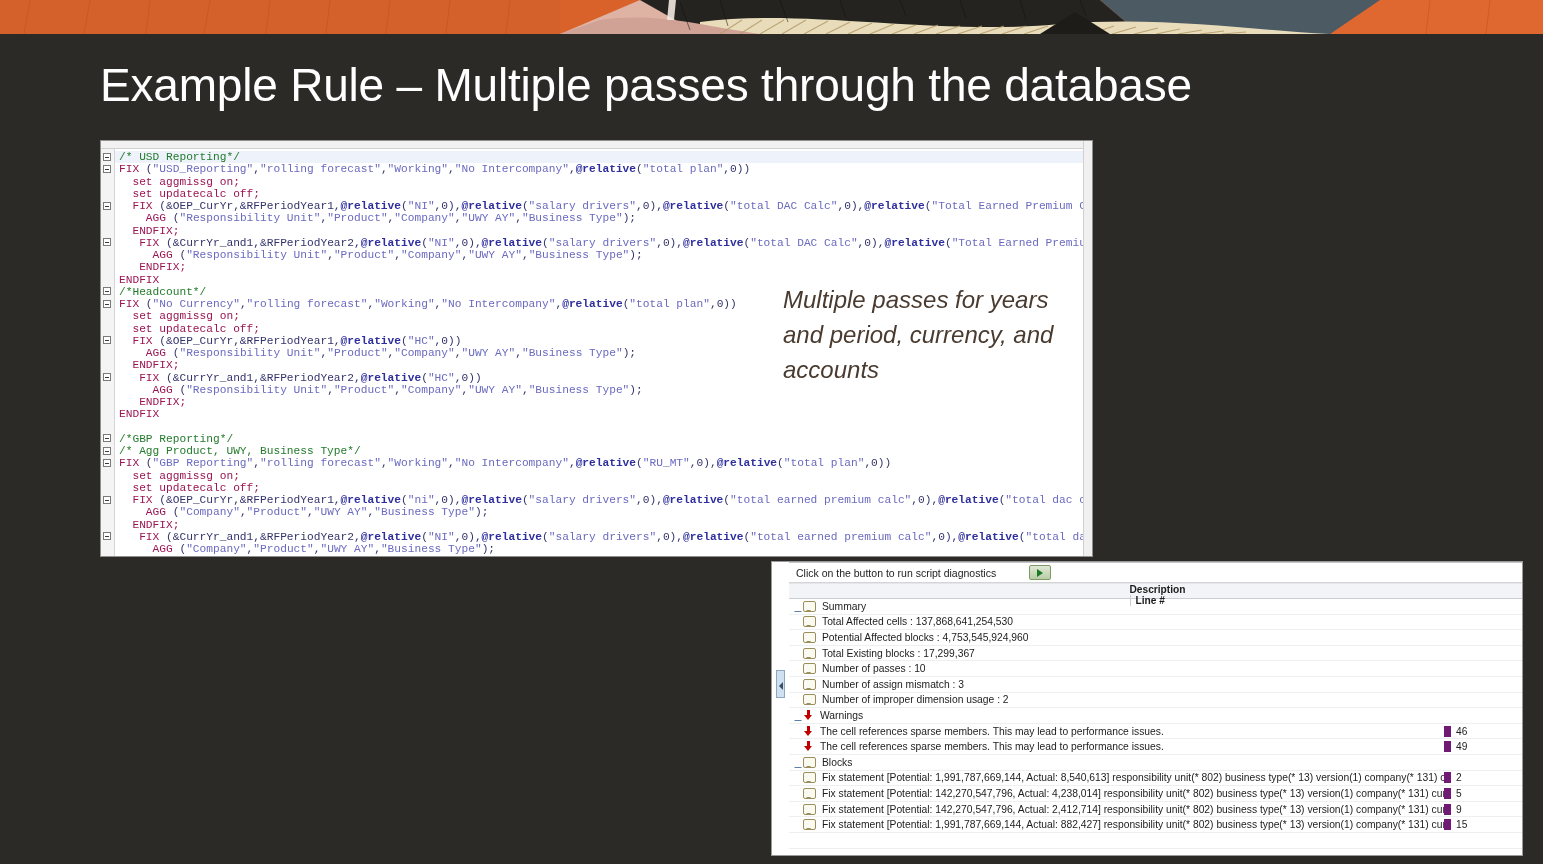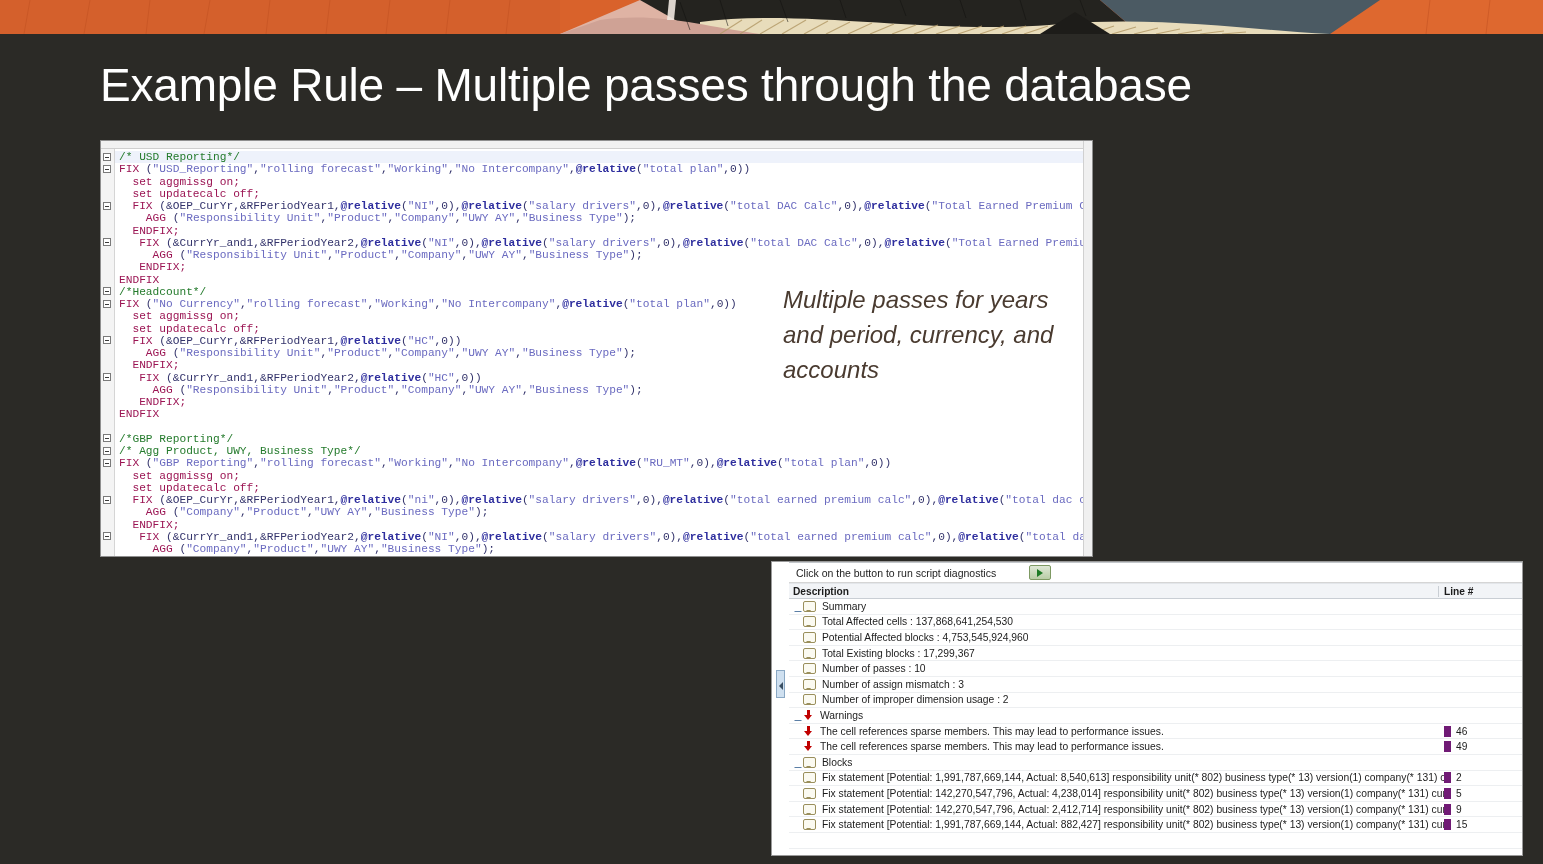--- a/index.html
+++ b/index.html
@@ -99,21 +99,21 @@
   .run-btn{
     margin-left:9px;width:20px;height:13px;background:linear-gradient(#dfe8d6,#b9cda6);
     border:1px solid #7e9963;border-radius:2px;display:flex;align-items:center;justify-content:center;
   }
   .run-btn span{
     width:0;height:0;border-top:4px solid transparent;border-bottom:4px solid transparent;
     border-left:6px solid #1d7a24;
   }
   .col-header{
     display:flex;height:14px;align-items:center;background:#f2f4f7;
-    border-bottom:1px solid #c9ced4;border-top:1px solid #e3e6ea;font-weight:bold;font-size:10.2px;
+    border-bottom:1px solid #c9ced4;border-top:1px solid #e3e6ea;font-weight:bold;font-size:10.2px;flex-direction:column;
   }
   .col-desc{flex:1;padding-left:4px;}
   .col-line{width:78px;padding-left:5px;border-left:1px solid #c9ced4;margin-left:32px;}
   .rows{position:relative;}
   .row{display:flex;height:14.6px;align-items:center;border-bottom:1px solid #edeff1;}
   .row .desc{flex:1;display:flex;align-items:center;overflow:hidden;white-space:nowrap;padding-left:4px;}
   .row .line{width:78px;padding-left:5px;border-left:7px solid #701a75;box-sizing:border-box;font-size:10.2px;}
   .twisty{
     width:9px;flex:0 0 9px;margin-right:1px;position:relative;
   }

